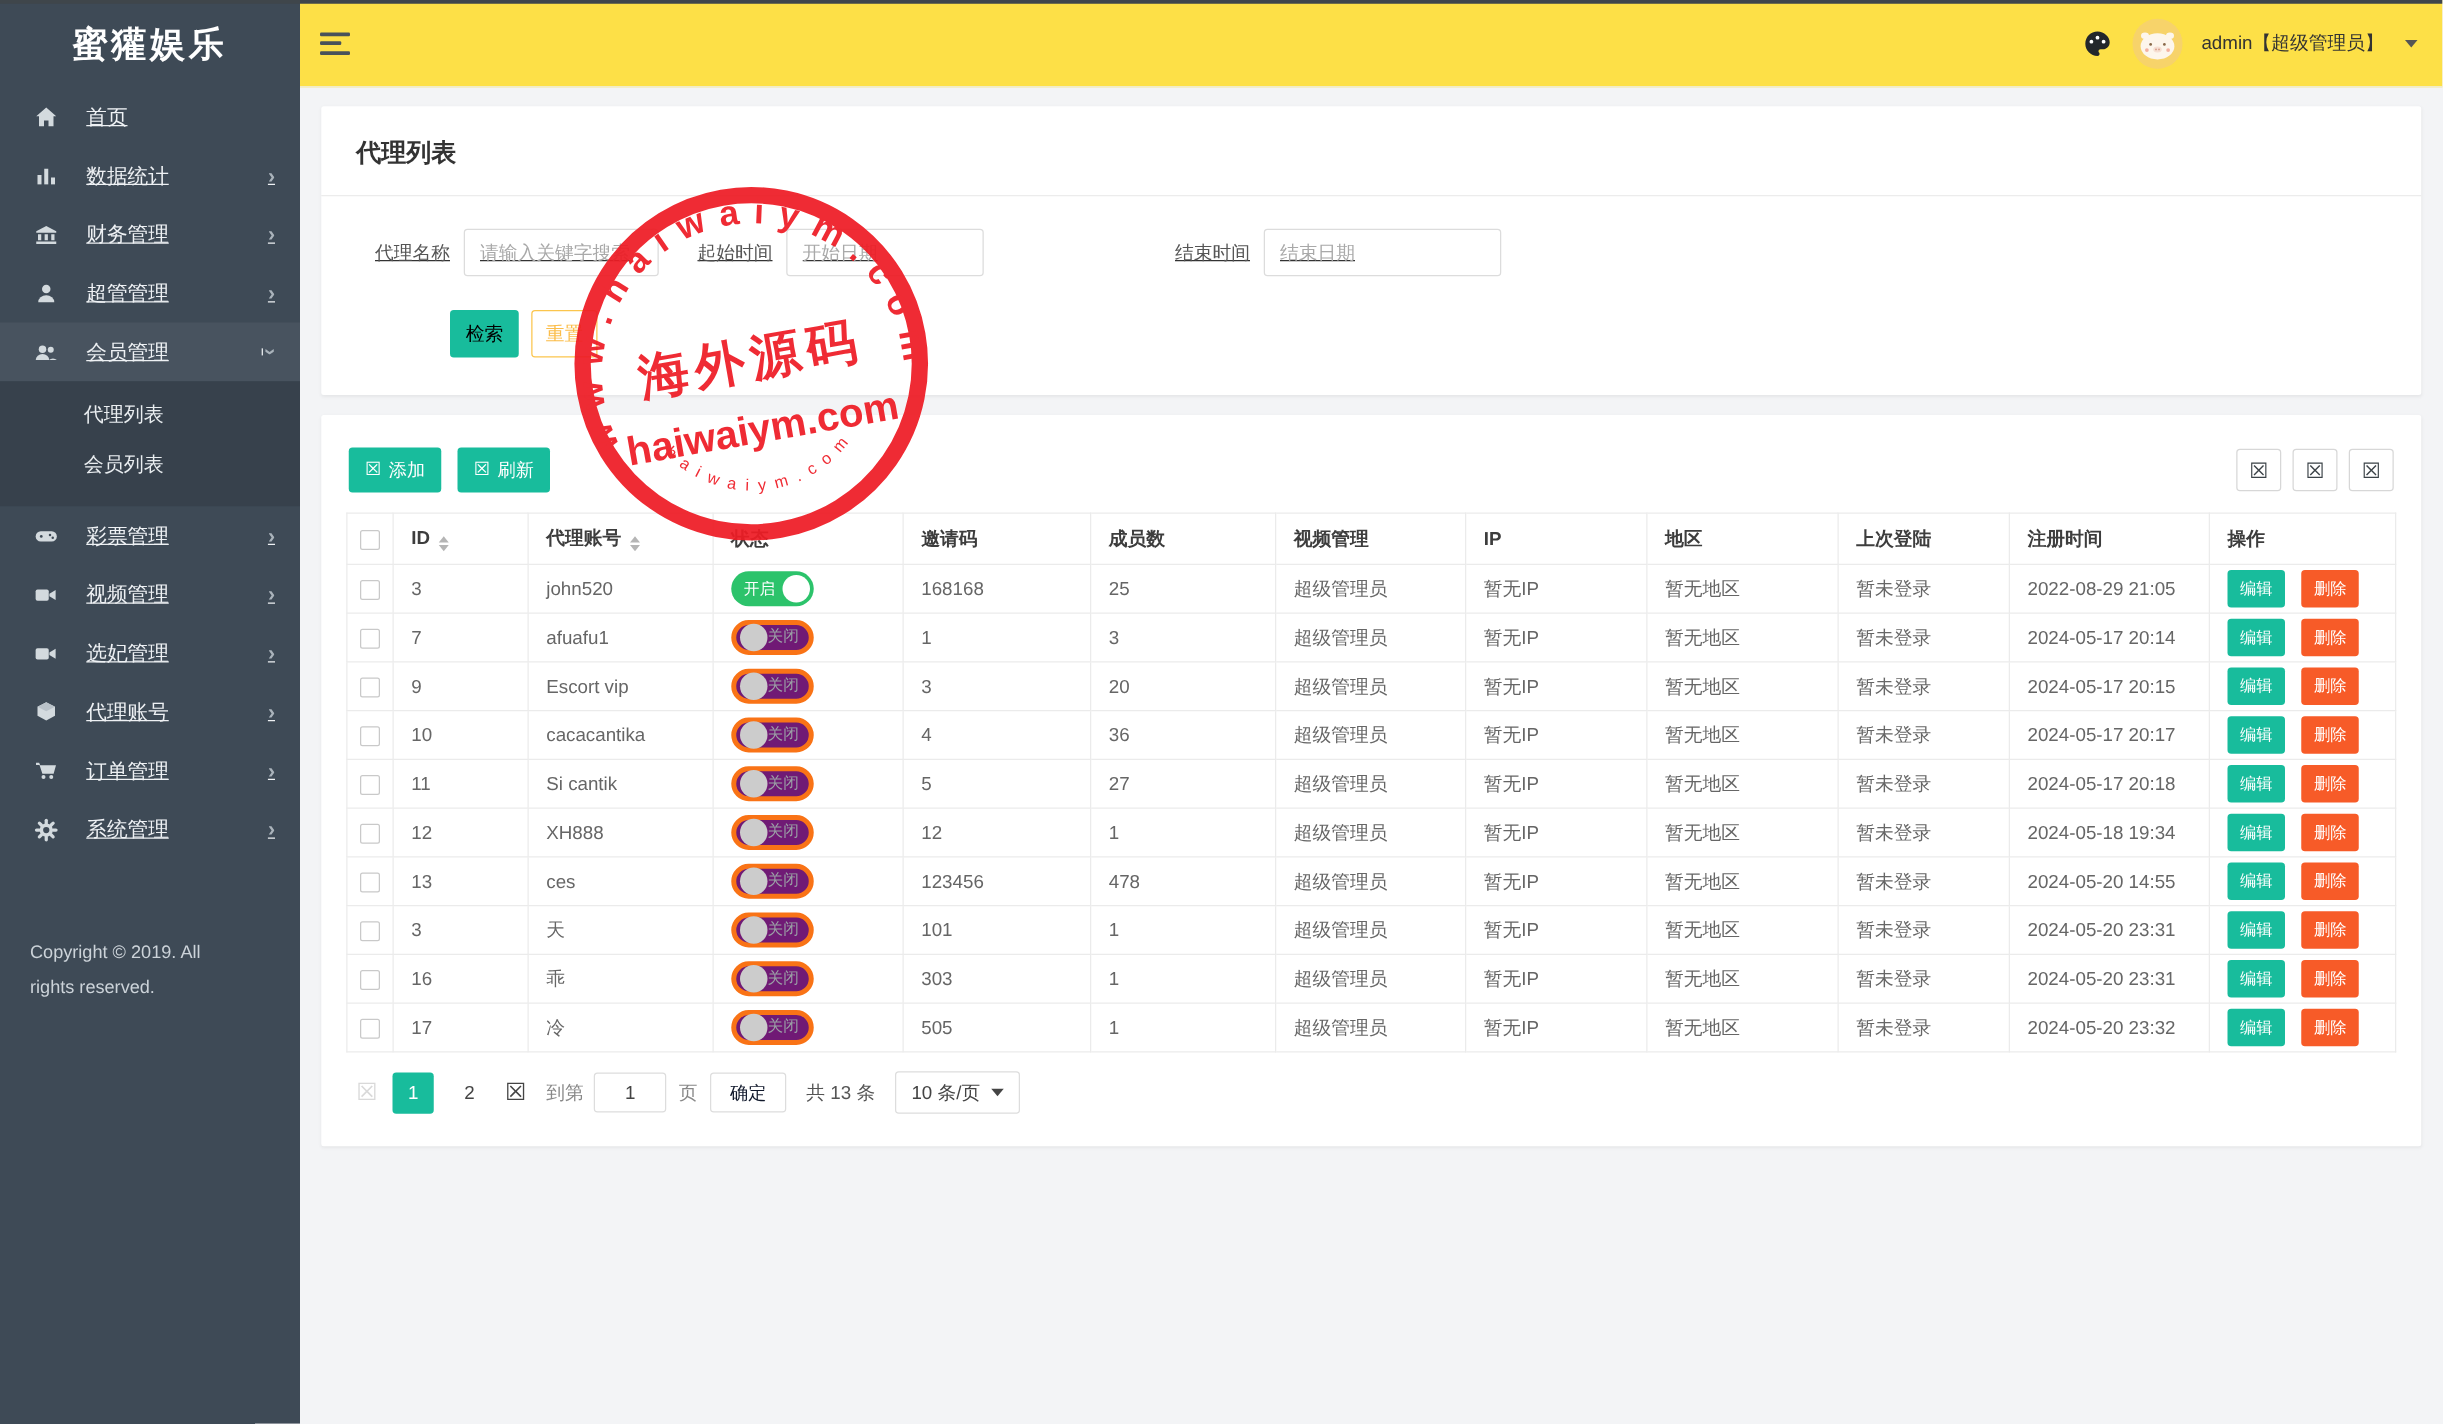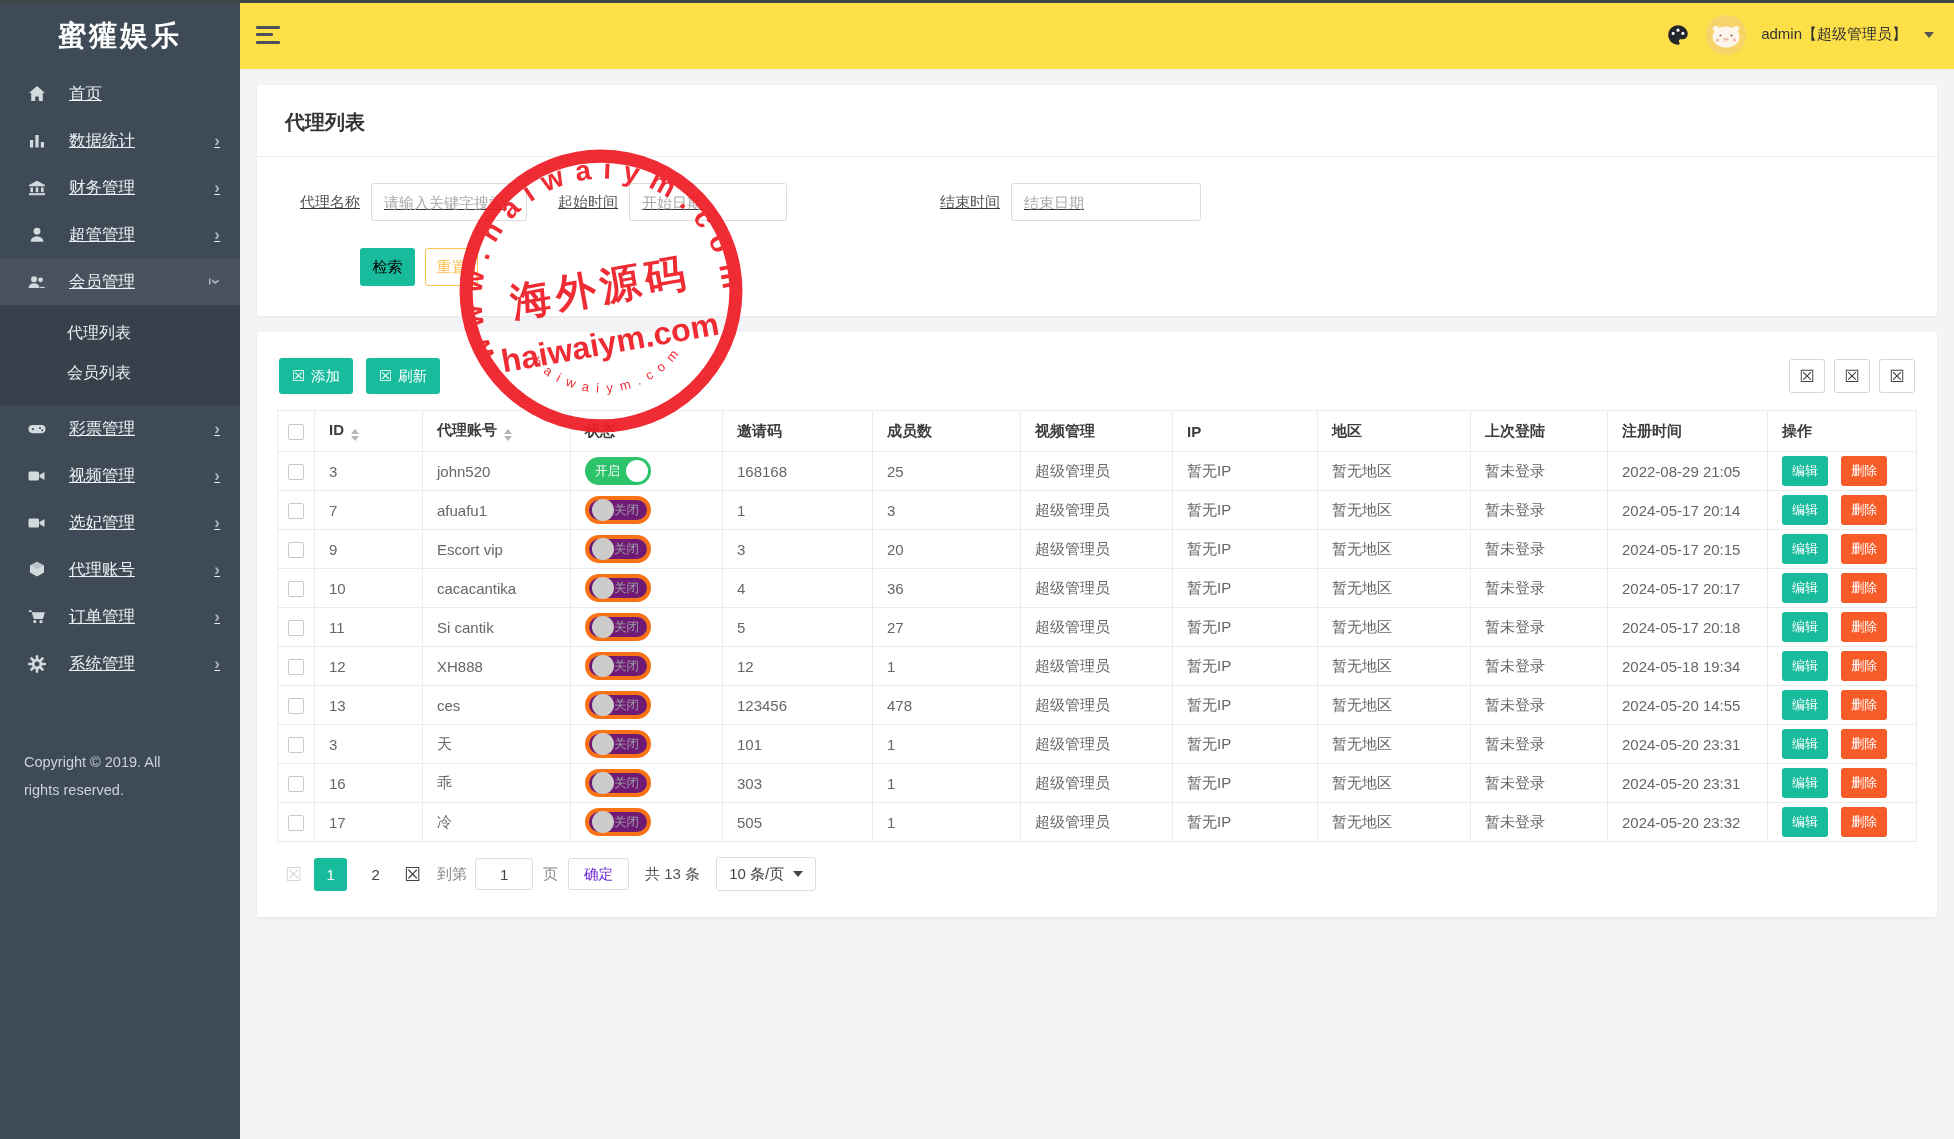--- a/index.html
+++ b/index.html
@@ -86,21 +86,21 @@
 
   
   .pagination { display:flex; align-items:center; margin:15px 2px 4px; font-size:15px; color:#555; }
   .pg-arrow { font-size:19px; margin:0 6px; cursor:pointer; }
   .pg-arrow.disabled { color:#d9d9d9; cursor:default; } .pg-arrow.on { color:#444; }
   .pg-num { min-width:33px; height:33px; display:inline-flex; align-items:center; justify-content:center; border-radius:3px; margin:0 6px; cursor:pointer; color:#444; }
   .pg-num.active { background:#18bc9c; color:#fff; }
   .pg-goto-label { margin:0 8px 0 10px; color:#888; }
   .pg-input { width:58px; height:32px; border:1px solid #ddd; border-radius:3px; text-align:center; font-size:15px; color:#444; font-family:inherit; }
   .pg-page { margin:0 10px; color:#888; }
-  .pg-confirm { background:#fff; border:1px solid #ddd; border-radius:3px; height:32px; padding:0 15px; color:#6d28d9; font-size:14.5px; cursor:pointer; font-family:inherit; }
+  .pg-confirm { background:#fff; border:1px solid #ddd; border-radius:3px; height:32px; padding:0 15px; color:#0f172a; font-size:14.5px; cursor:pointer; font-family:inherit; }
   .pg-total { margin:0 16px; color:#555; }
   .pg-select { display:inline-flex; align-items:center; gap:9px; border:1px solid #ddd; border-radius:3px; height:34px; padding:0 12px; cursor:pointer; color:#444; }
   .chev { width:0; height:0; border-left:5px solid transparent; border-right:5px solid transparent; border-top:6px solid #444; }
 
   
   .watermark { position:absolute; left:450px; top:140px; width:302px; height:302px; z-index:45; pointer-events:none; opacity:.93; transform:rotate(-10deg); }
 </style>
 </head>
 <body>
 

